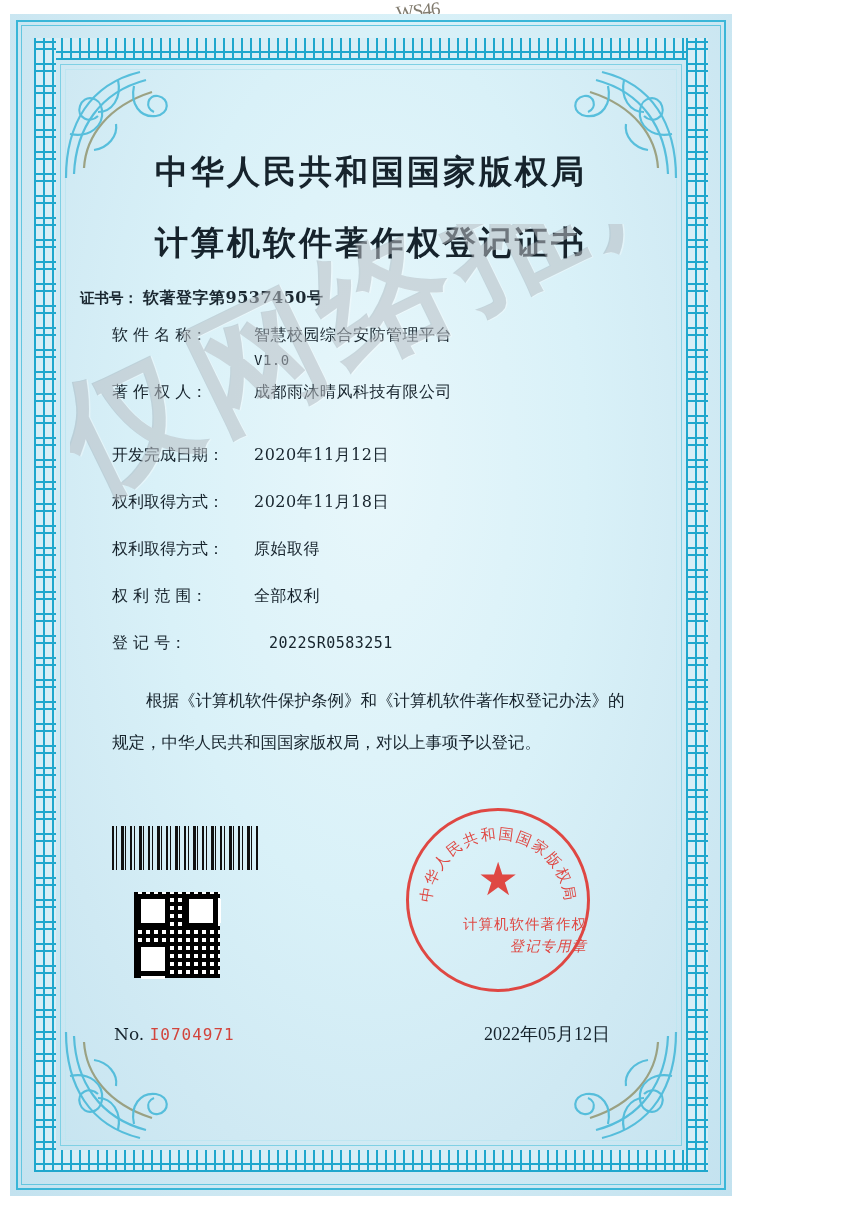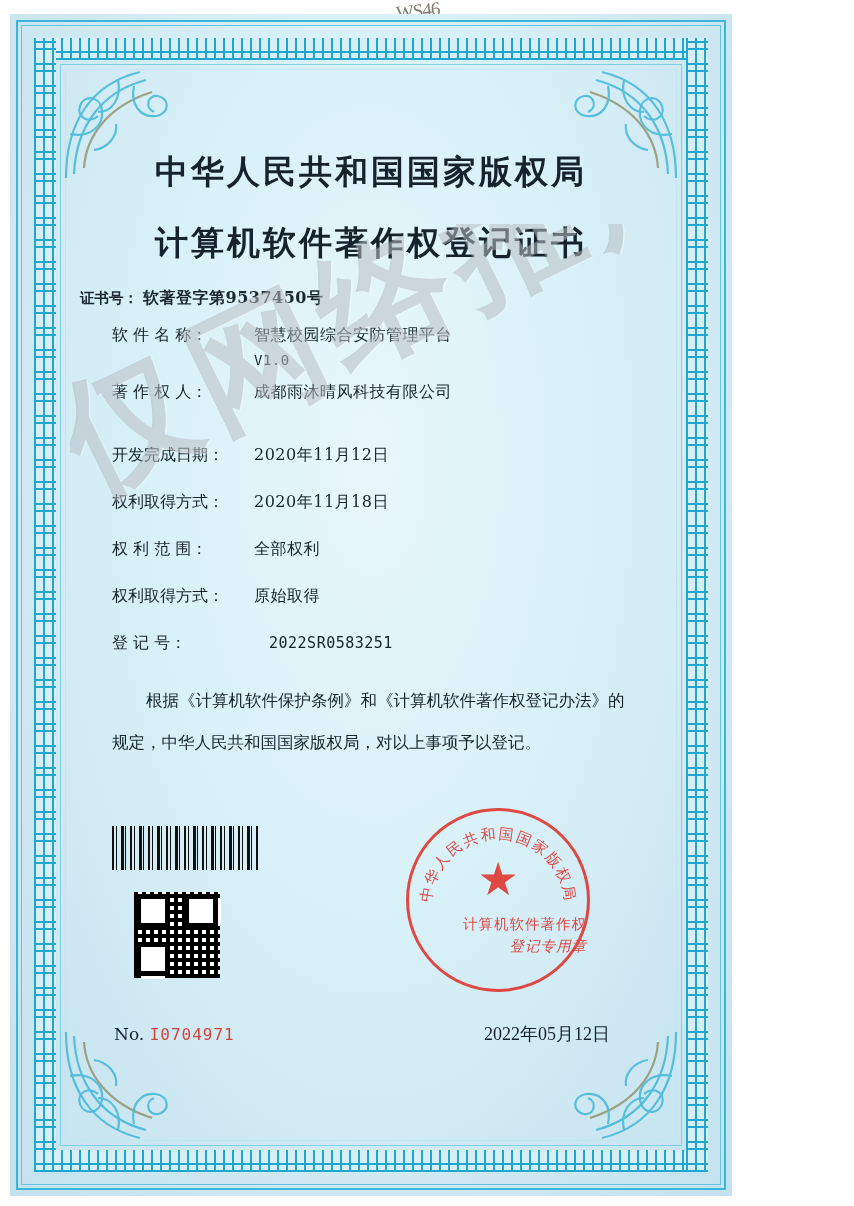--- a/index.html
+++ b/index.html
@@ -409,27 +409,27 @@
         <div class="lab">开发完成日期：</div>
         <div class="val">2020年11月12日</div>
       </div>
 
       <div class="row">
         <div class="lab">权利取得方式：</div>
         <div class="val">2020年11月18日</div>
       </div>
 
       <div class="row">
+        <div class="lab">权利取得方式：</div>
+        <div class="val">原始取得</div>
+      </div>
+
+      <div class="row">
         <div class="lab">权 利 范 围：</div>
         <div class="val">全部权利</div>
-      </div>
-
-      <div class="row">
-        <div class="lab">权利取得方式：</div>
-        <div class="val">原始取得</div>
       </div>
 
       <div class="row">
         <div class="lab">登 记 号：</div>
         <div class="val mono">2022SR0583251</div>
       </div>
 
     </div>
 
     <div class="para">

